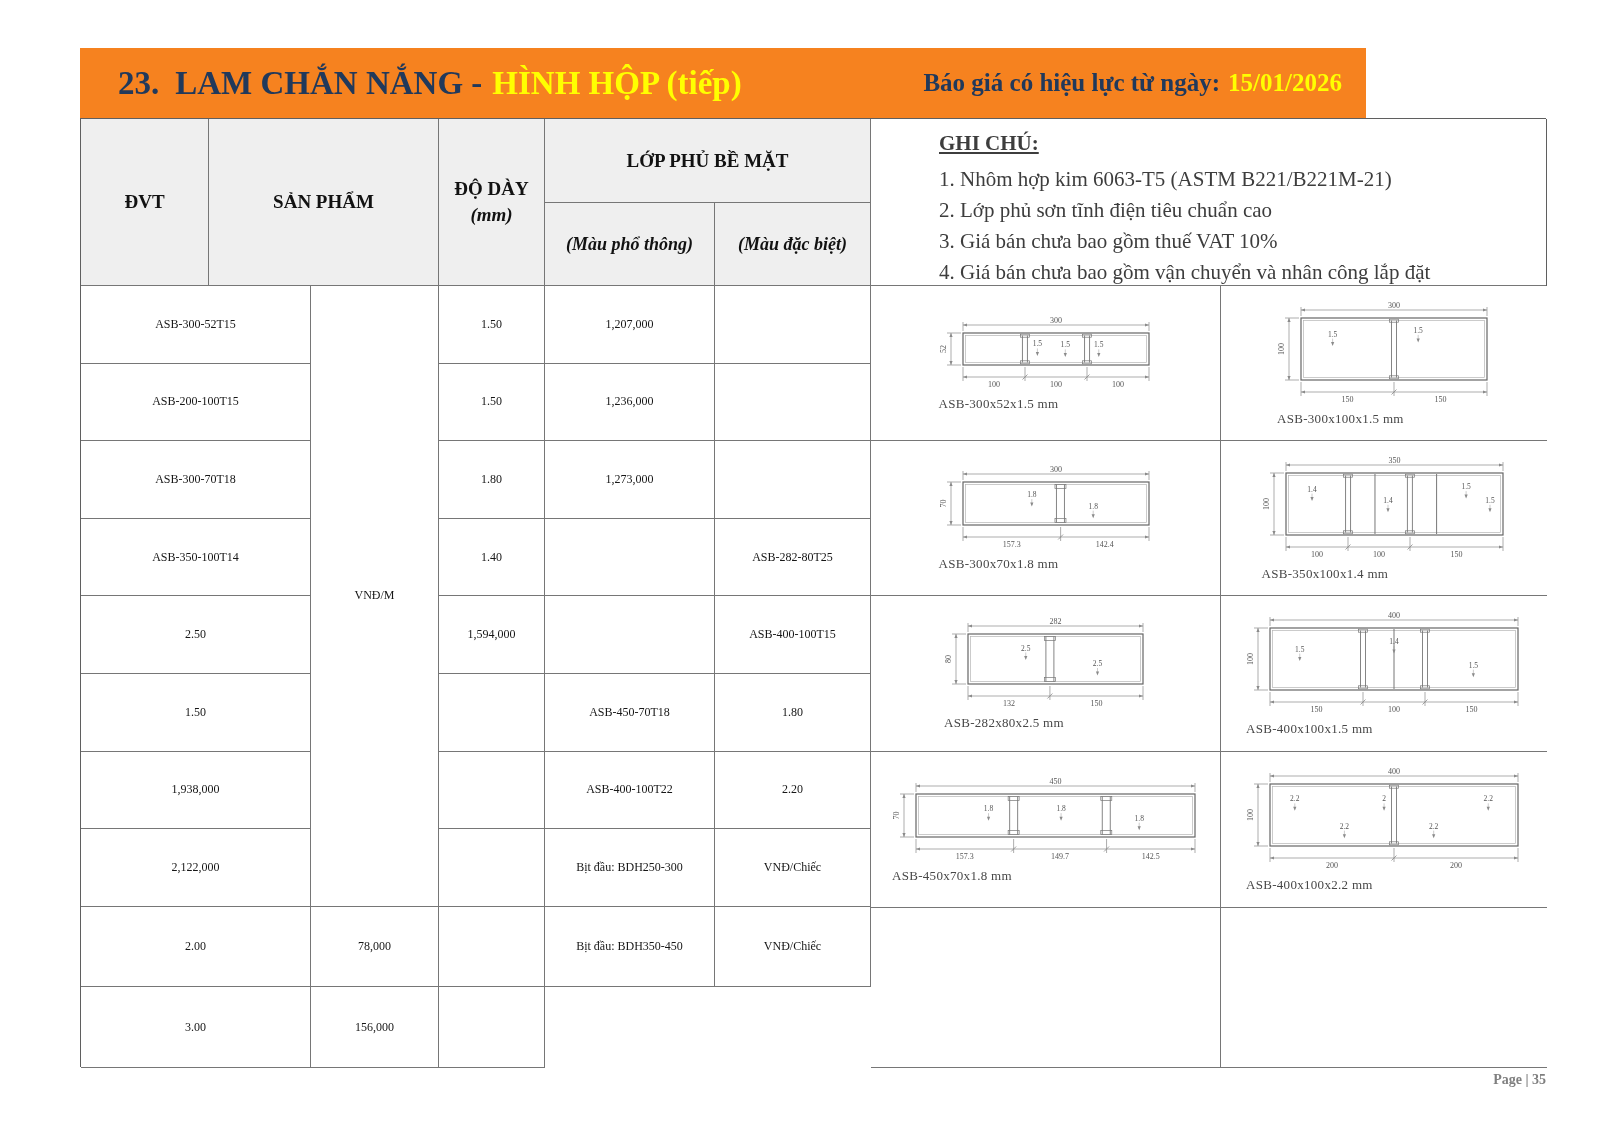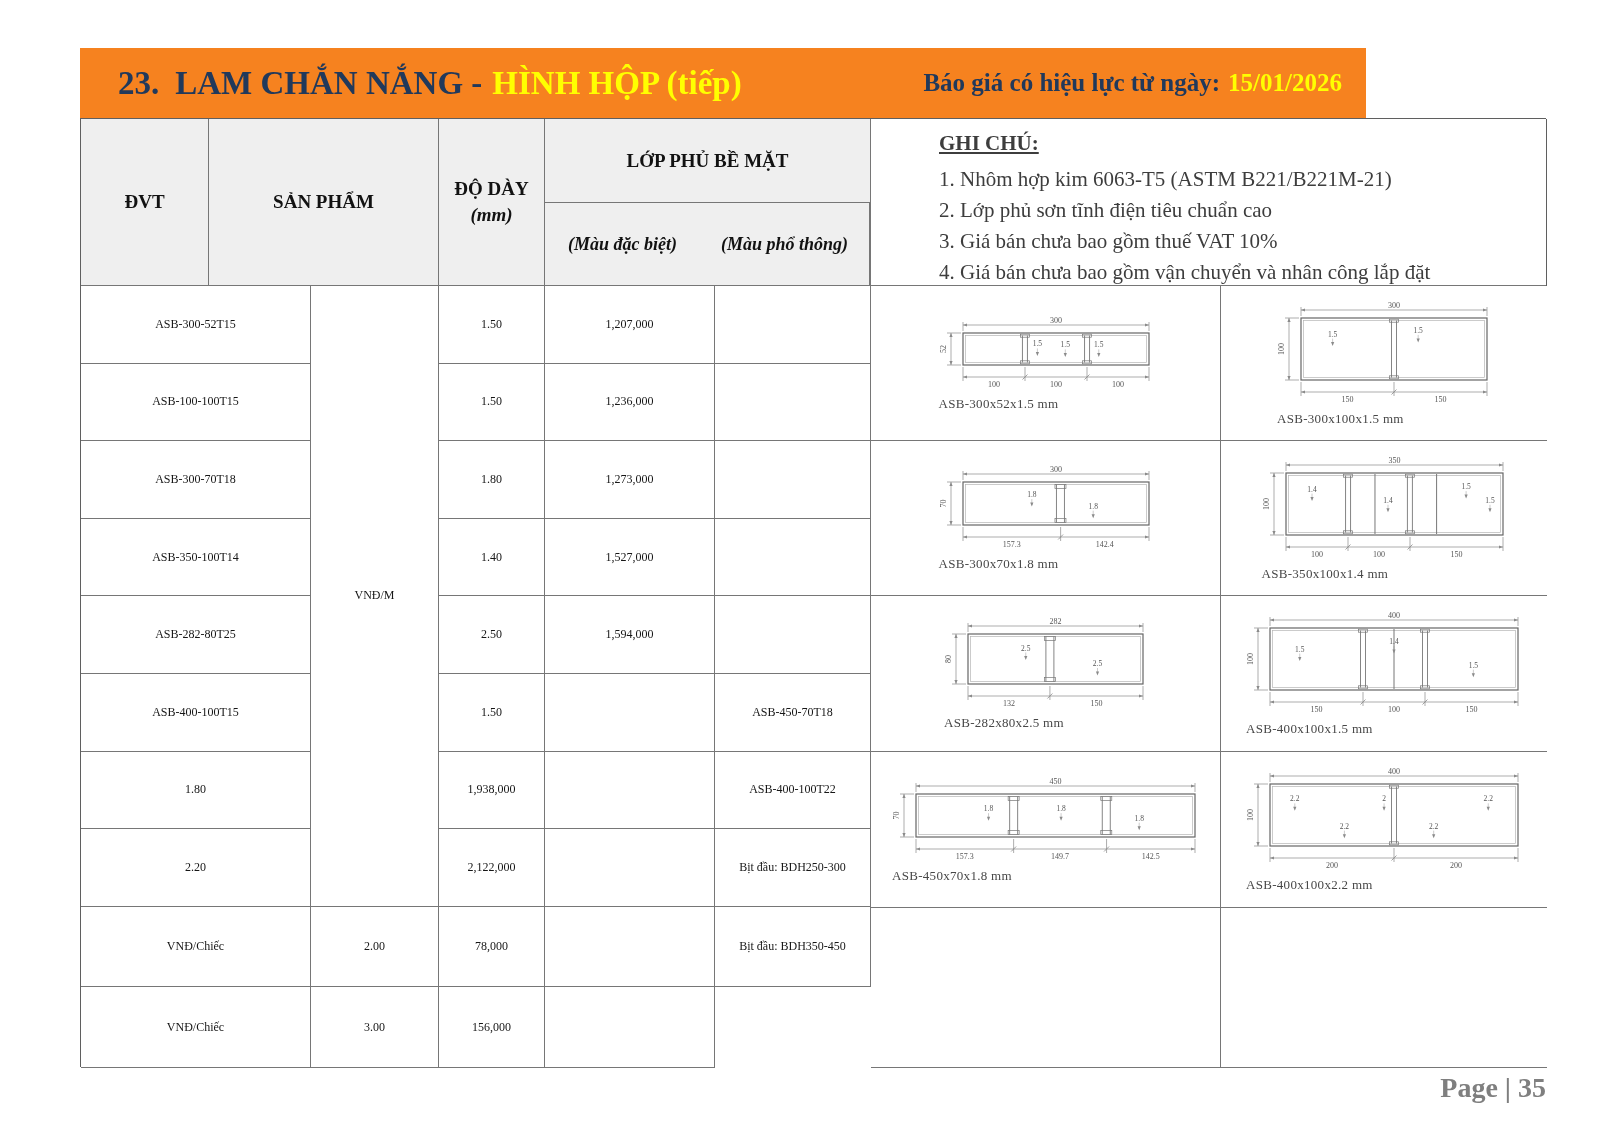--- a/index.html
+++ b/index.html
@@ -33,21 +33,21 @@
   .right-panel{width:676px;flex:0 0 676px;border-right:1px solid #5f5f5f;box-sizing:border-box;display:flex;flex-direction:column;}
   .notes{height:167px;box-sizing:border-box;border-bottom:1px solid #767676;padding:12px 8px 0 68px;color:#3d3d3d;background:#fff;}
   .notes-title{font-size:21px;text-decoration:underline;margin-bottom:8px;font-weight:bold;}
   .note-line{font-size:21px;line-height:31px;}
   .bands{display:grid;grid-template-columns:350px 326px;grid-template-rows:155px 155px 156px 156px 160px;}
   .band-cell{border-bottom:1px solid #767676;box-sizing:border-box;display:flex;align-items:center;justify-content:center;background:#fff;}
   .band-cell.bl{border-right:1px solid #767676;}
   .drawing{display:flex;flex-direction:column;align-items:flex-start;}
   .drawing-label{font-size:13px;color:#474747;margin-left:12px;margin-top:1px;letter-spacing:0.3px;}
 
-  .footer{position:absolute;right:54px;top:1072px;font-size:28px;font-weight:bold;color:#7f7f7f;}
+  .footer{position:absolute;right:54px;top:1072px;font-size:14px;font-weight:bold;color:#7f7f7f;}
 </style>
 </head>
 <body>
 
 <div class="page">
 
   <div class="banner">
     <div class="banner-title">
       <span class="num">23.</span><span>LAM CHẮN NẮNG -</span><span class="hl">HÌNH HỘP (tiếp)</span>
     </div>
@@ -62,46 +62,45 @@
       <div class="thead">
         <div class="th th-unit">ĐVT</div>
         <div class="th th-product">SẢN PHẨM</div>
         <div class="th th-thick">
           <span>ĐỘ DÀY</span>
           <span class="mm">(mm)</span>
         </div>
         <div class="th th-coating">
           <div class="coating-top">LỚP PHỦ BỀ MẶT</div>
           <div class="coating-sub">
+            <div class="sub sub1">(Màu phổ thông)</div>
             <div class="sub sub2">(Màu đặc biệt)</div>
-            <div class="sub sub1">(Màu phổ thông)</div>
           </div>
         </div>
       </div>
 
       <div class="tbody">
         <div class="td">ASB-300-52T15</div>
         <div class="td merged">VNĐ/M</div>
         <div class="td">1.50</div>
         <div class="td">1,207,000</div>
         <div class="td"></div>
 
-        <div class="td">ASB-100-100T15</div>
+        <div class="td">ASB-200-100T15</div>
         <div class="td">1.50</div>
         <div class="td">1,236,000</div>
         <div class="td"></div>
 
         <div class="td">ASB-300-70T18</div>
         <div class="td">1.80</div>
         <div class="td">1,273,000</div>
         <div class="td"></div>
 
         <div class="td">ASB-350-100T14</div>
         <div class="td">1.40</div>
-        <div class="td">1,527,000</div>
         <div class="td"></div>
 
         <div class="td">ASB-282-80T25</div>
         <div class="td">2.50</div>
         <div class="td">1,594,000</div>
         <div class="td"></div>
 
         <div class="td">ASB-400-100T15</div>
         <div class="td">1.50</div>
         <div class="td"></div>

